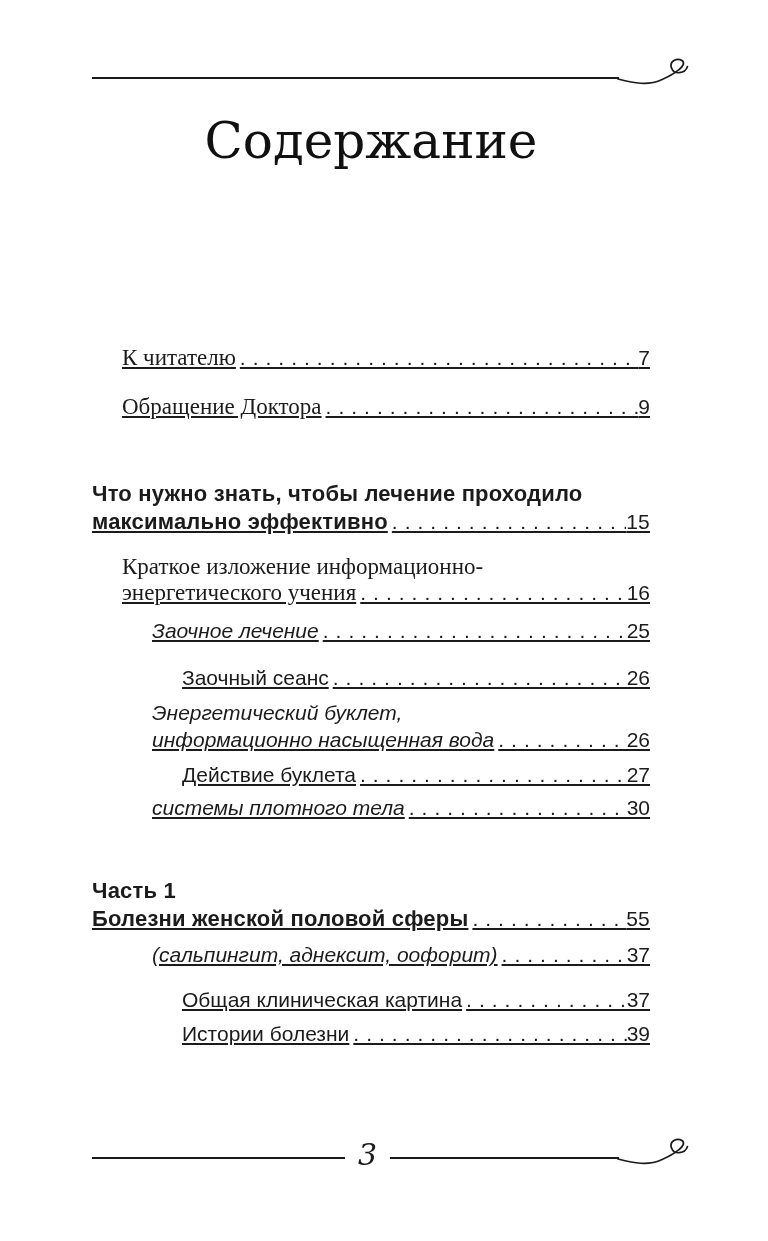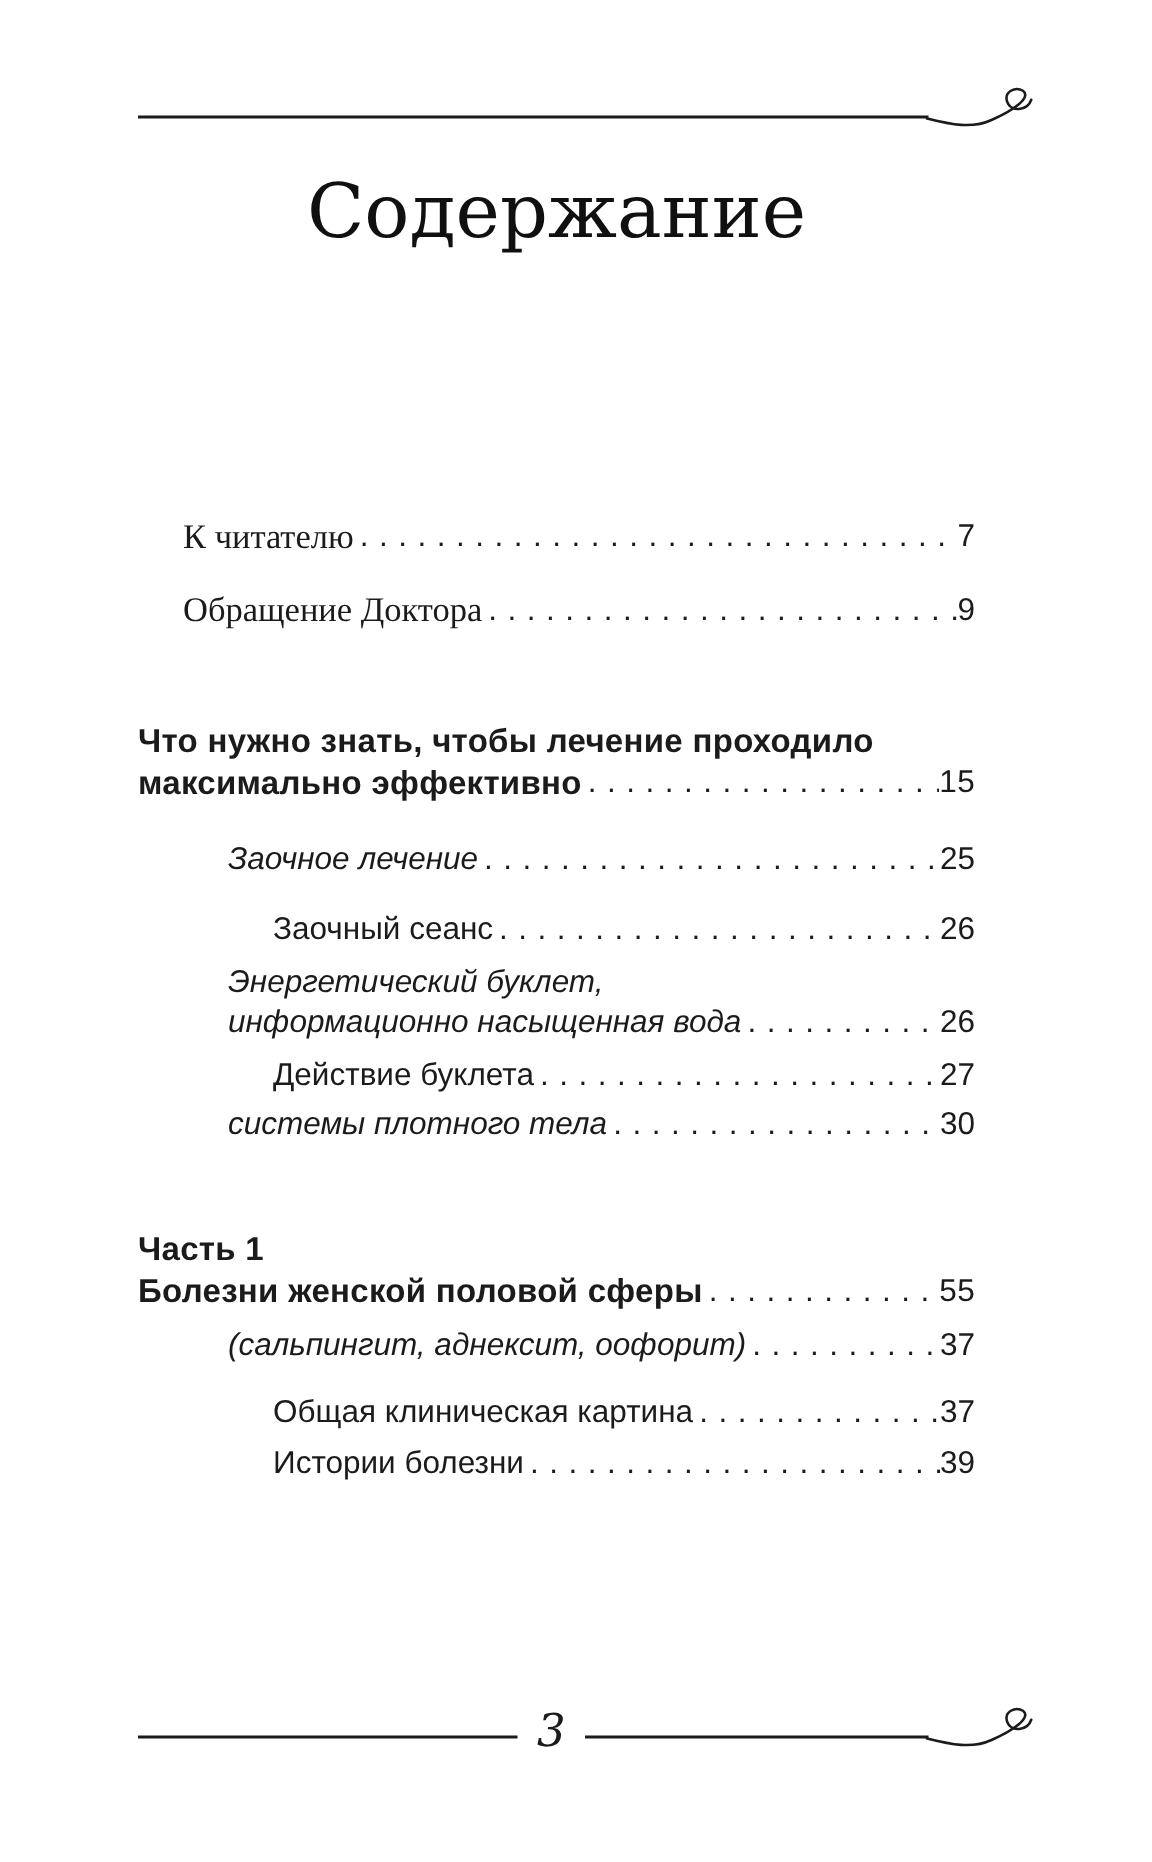--- a/index.html
+++ b/index.html
@@ -32,21 +32,21 @@
   .lvl2 { padding-left:60px; }
   .lvl3 { padding-left:90px; }
   .e-serif  { font-family:"Liberation Serif", serif; font-size:23px; line-height:26px; }
   .e-bold   { font-family:"Liberation Sans", sans-serif; font-weight:700;
               font-size:22px; line-height:28px; letter-spacing:.2px; }
   .e-italic { font-family:"Liberation Sans", sans-serif; font-style:italic;
               font-size:21px; line-height:27px; }
   .e-sans   { font-family:"Liberation Sans", sans-serif; font-size:21px; line-height:27px; }
 
   .line { white-space:nowrap; }
-  .row  { display:flex; align-items:flex-start; }
+  .row  { display:flex; align-items:flex-start;text-decoration:underline; }
   .lbl  { flex:0 0 auto; white-space:nowrap; }
   .dots { flex:1 1 auto; min-width:14px; overflow:hidden; white-space:nowrap;
           font-family:"Liberation Sans", sans-serif; font-style:normal;
           font-weight:400; font-size:21px; }
   .dots::after {
     content:"........................................................................................................";
     letter-spacing:7px; margin-left:4px; }
   .pg { flex:0 0 auto; white-space:nowrap;
         font-family:"Liberation Sans", sans-serif; font-style:normal;
         font-weight:400; font-size:21px; }
@@ -87,22 +87,32 @@
       <div class="line">
         <span class="lbl">Что нужно знать, чтобы лечение проходило</span>
       </div>
       <div class="row">
         <span class="lbl">максимально эффективно</span>
         <span class="dots"></span>
         <span class="pg">15</span>
       </div>
     </div>
 
-
-    <div class="entry e-italic lvl2" style="margin-top:23px;">
+    <div class="entry e-serif lvl1" style="margin-top:18px;">
+      <div class="line">
+        <span class="lbl">Краткое изложение информационно-</span>
+      </div>
+      <div class="row">
+        <span class="lbl">энергетического учения</span>
+        <span class="dots"></span>
+        <span class="pg">16</span>
+      </div>
+    </div>
+
+    <div class="entry e-italic lvl2" style="margin-top:11px;">
       <div class="row">
         <span class="lbl">Заочное лечение</span>
         <span class="dots"></span>
         <span class="pg">25</span>
       </div>
     </div>
 
     <div class="entry e-sans lvl3" style="margin-top:20px;">
       <div class="row">
         <span class="lbl">Заочный сеанс</span>

